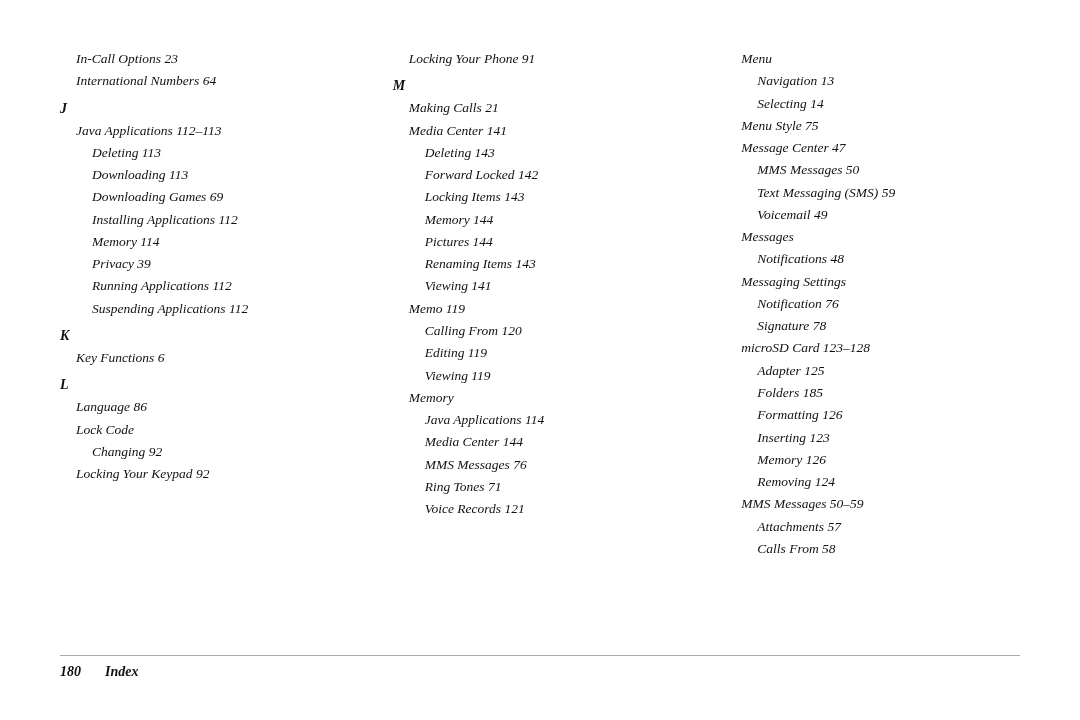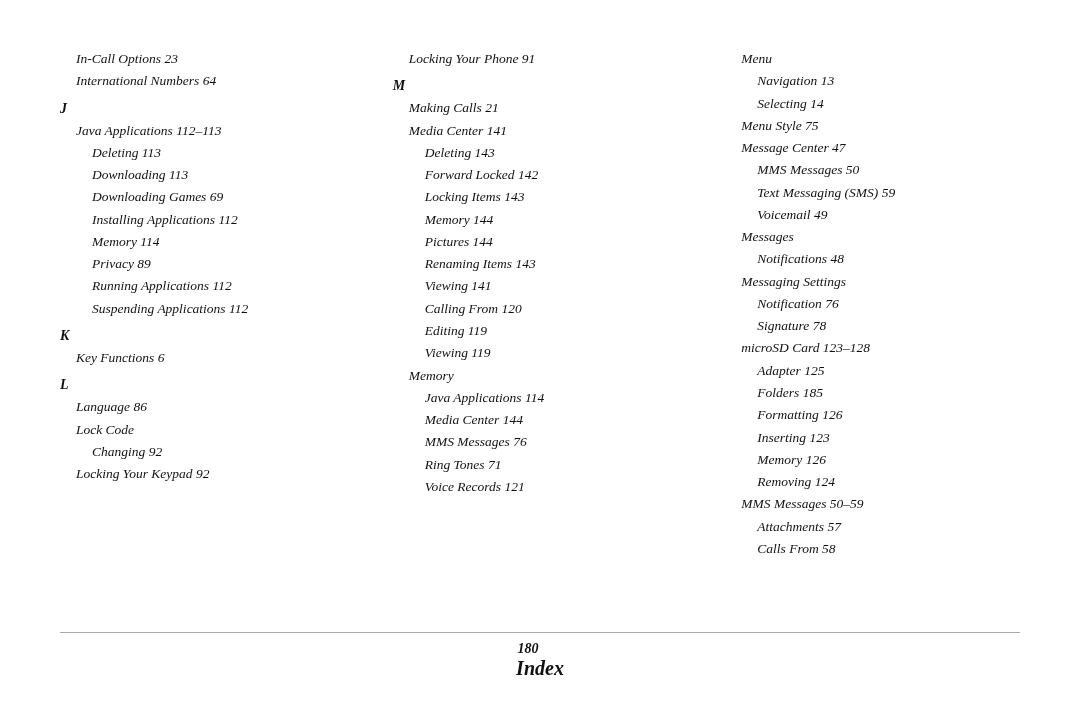--- a/index.html
+++ b/index.html
@@ -45,48 +45,47 @@
       margin-bottom: 0px;
       font-size: 14px;
     }
 
     .footer {
       display: flex;
       align-items: center;
       border-top: 1px solid #aaa;
       padding-top: 8px;
       margin-top: 10px;
-      flex-direction: column;
     }
     .footer-page {
       font-weight: bold;
       font-size: 14px;
       margin-right: 24px;
     }
     .footer-label {
       font-weight: bold;
-      font-size: 20px;
+      font-size: 14px;
     }
   </style>
 </head>
 <body>
 
 <div class="page">
   <div class="columns">
   <div class="col">
         <span class="entry level1">In-Call Options 23</span>
         <span class="entry level1">International Numbers 64</span>
         <div class="section-letter">J</div>
         <span class="entry level1">Java Applications 112–113</span>
         <span class="entry level2">Deleting 113</span>
         <span class="entry level2">Downloading 113</span>
         <span class="entry level2">Downloading Games 69</span>
         <span class="entry level2">Installing Applications 112</span>
         <span class="entry level2">Memory 114</span>
-        <span class="entry level2">Privacy 89</span>
+        <span class="entry level2">Privacy 39</span>
         <span class="entry level2">Running Applications 112</span>
         <span class="entry level2">Suspending Applications 112</span>
         <div class="section-letter">K</div>
         <span class="entry level1">Key Functions 6</span>
         <div class="section-letter">L</div>
         <span class="entry level1">Language 86</span>
         <span class="entry level1">Lock Code</span>
         <span class="entry level2">Changing 92</span>
         <span class="entry level1">Locking Your Keypad 92</span>
       </div>
@@ -95,20 +94,21 @@
         <div class="section-letter">M</div>
         <span class="entry level1">Making Calls 21</span>
         <span class="entry level1">Media Center 141</span>
         <span class="entry level2">Deleting 143</span>
         <span class="entry level2">Forward Locked 142</span>
         <span class="entry level2">Locking Items 143</span>
         <span class="entry level2">Memory 144</span>
         <span class="entry level2">Pictures 144</span>
         <span class="entry level2">Renaming Items 143</span>
         <span class="entry level2">Viewing 141</span>
+        <span class="entry level1">Memo 119</span>
         <span class="entry level2">Calling From 120</span>
         <span class="entry level2">Editing 119</span>
         <span class="entry level2">Viewing 119</span>
         <span class="entry level1">Memory</span>
         <span class="entry level2">Java Applications 114</span>
         <span class="entry level2">Media Center 144</span>
         <span class="entry level2">MMS Messages 76</span>
         <span class="entry level2">Ring Tones 71</span>
         <span class="entry level2">Voice Records 121</span>
       </div>

